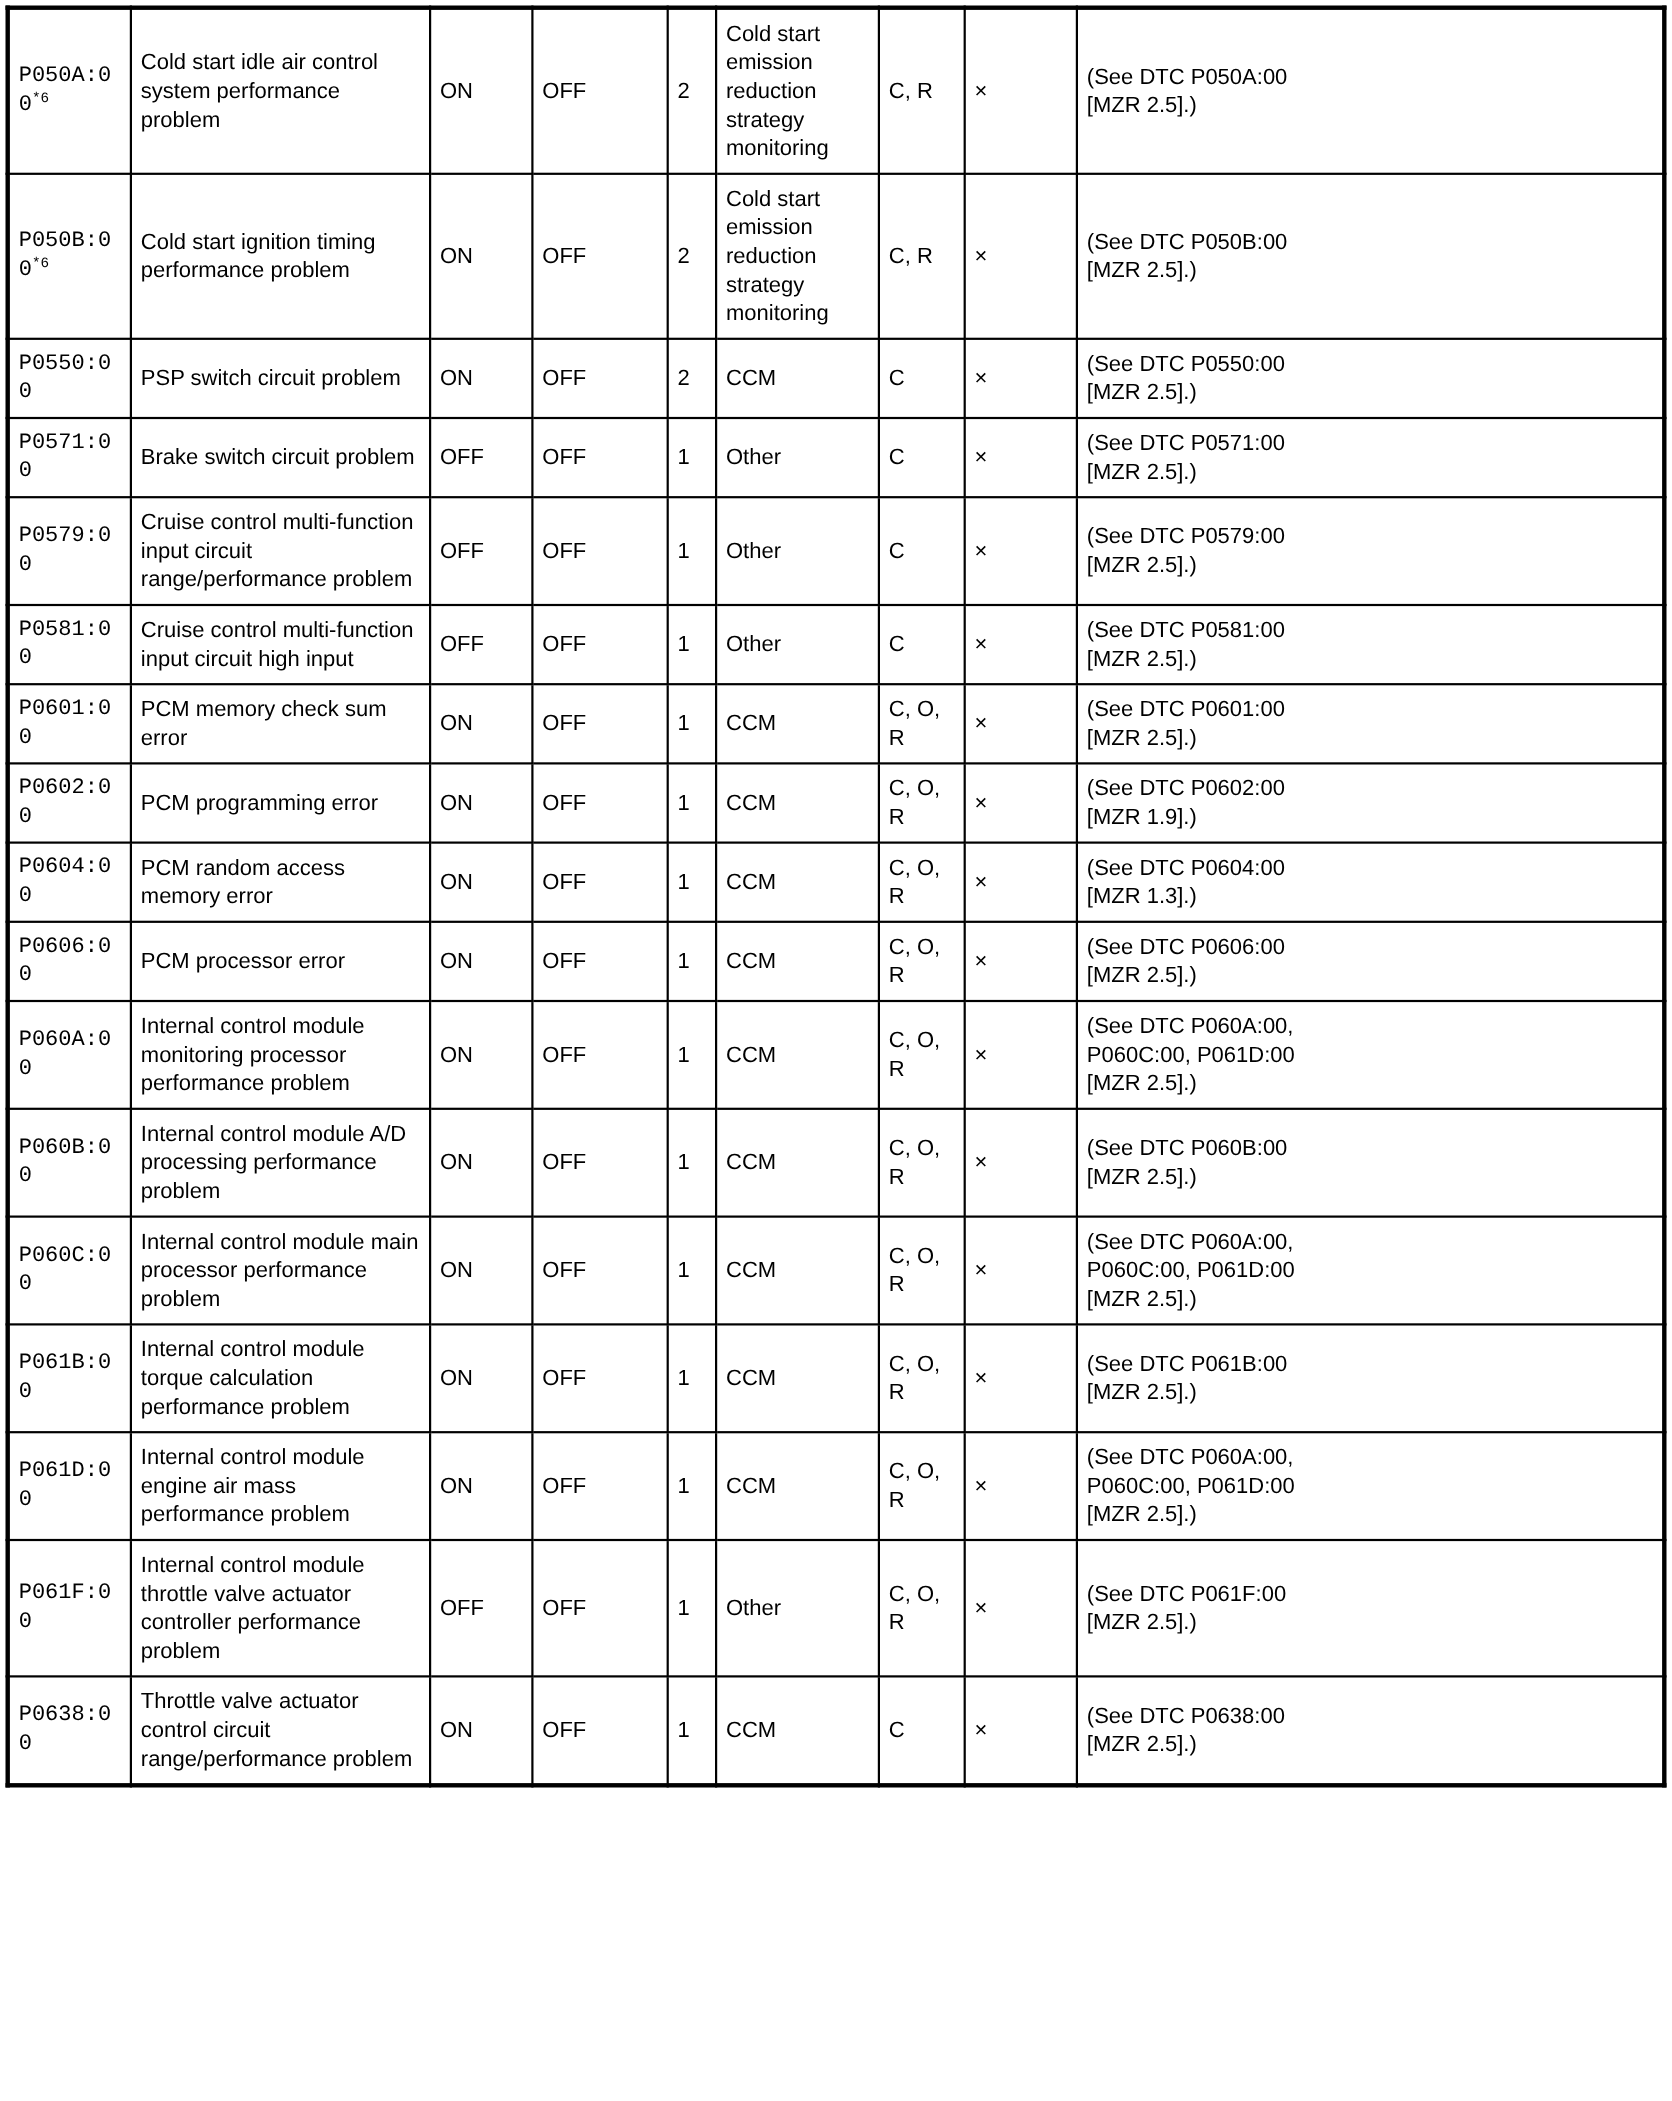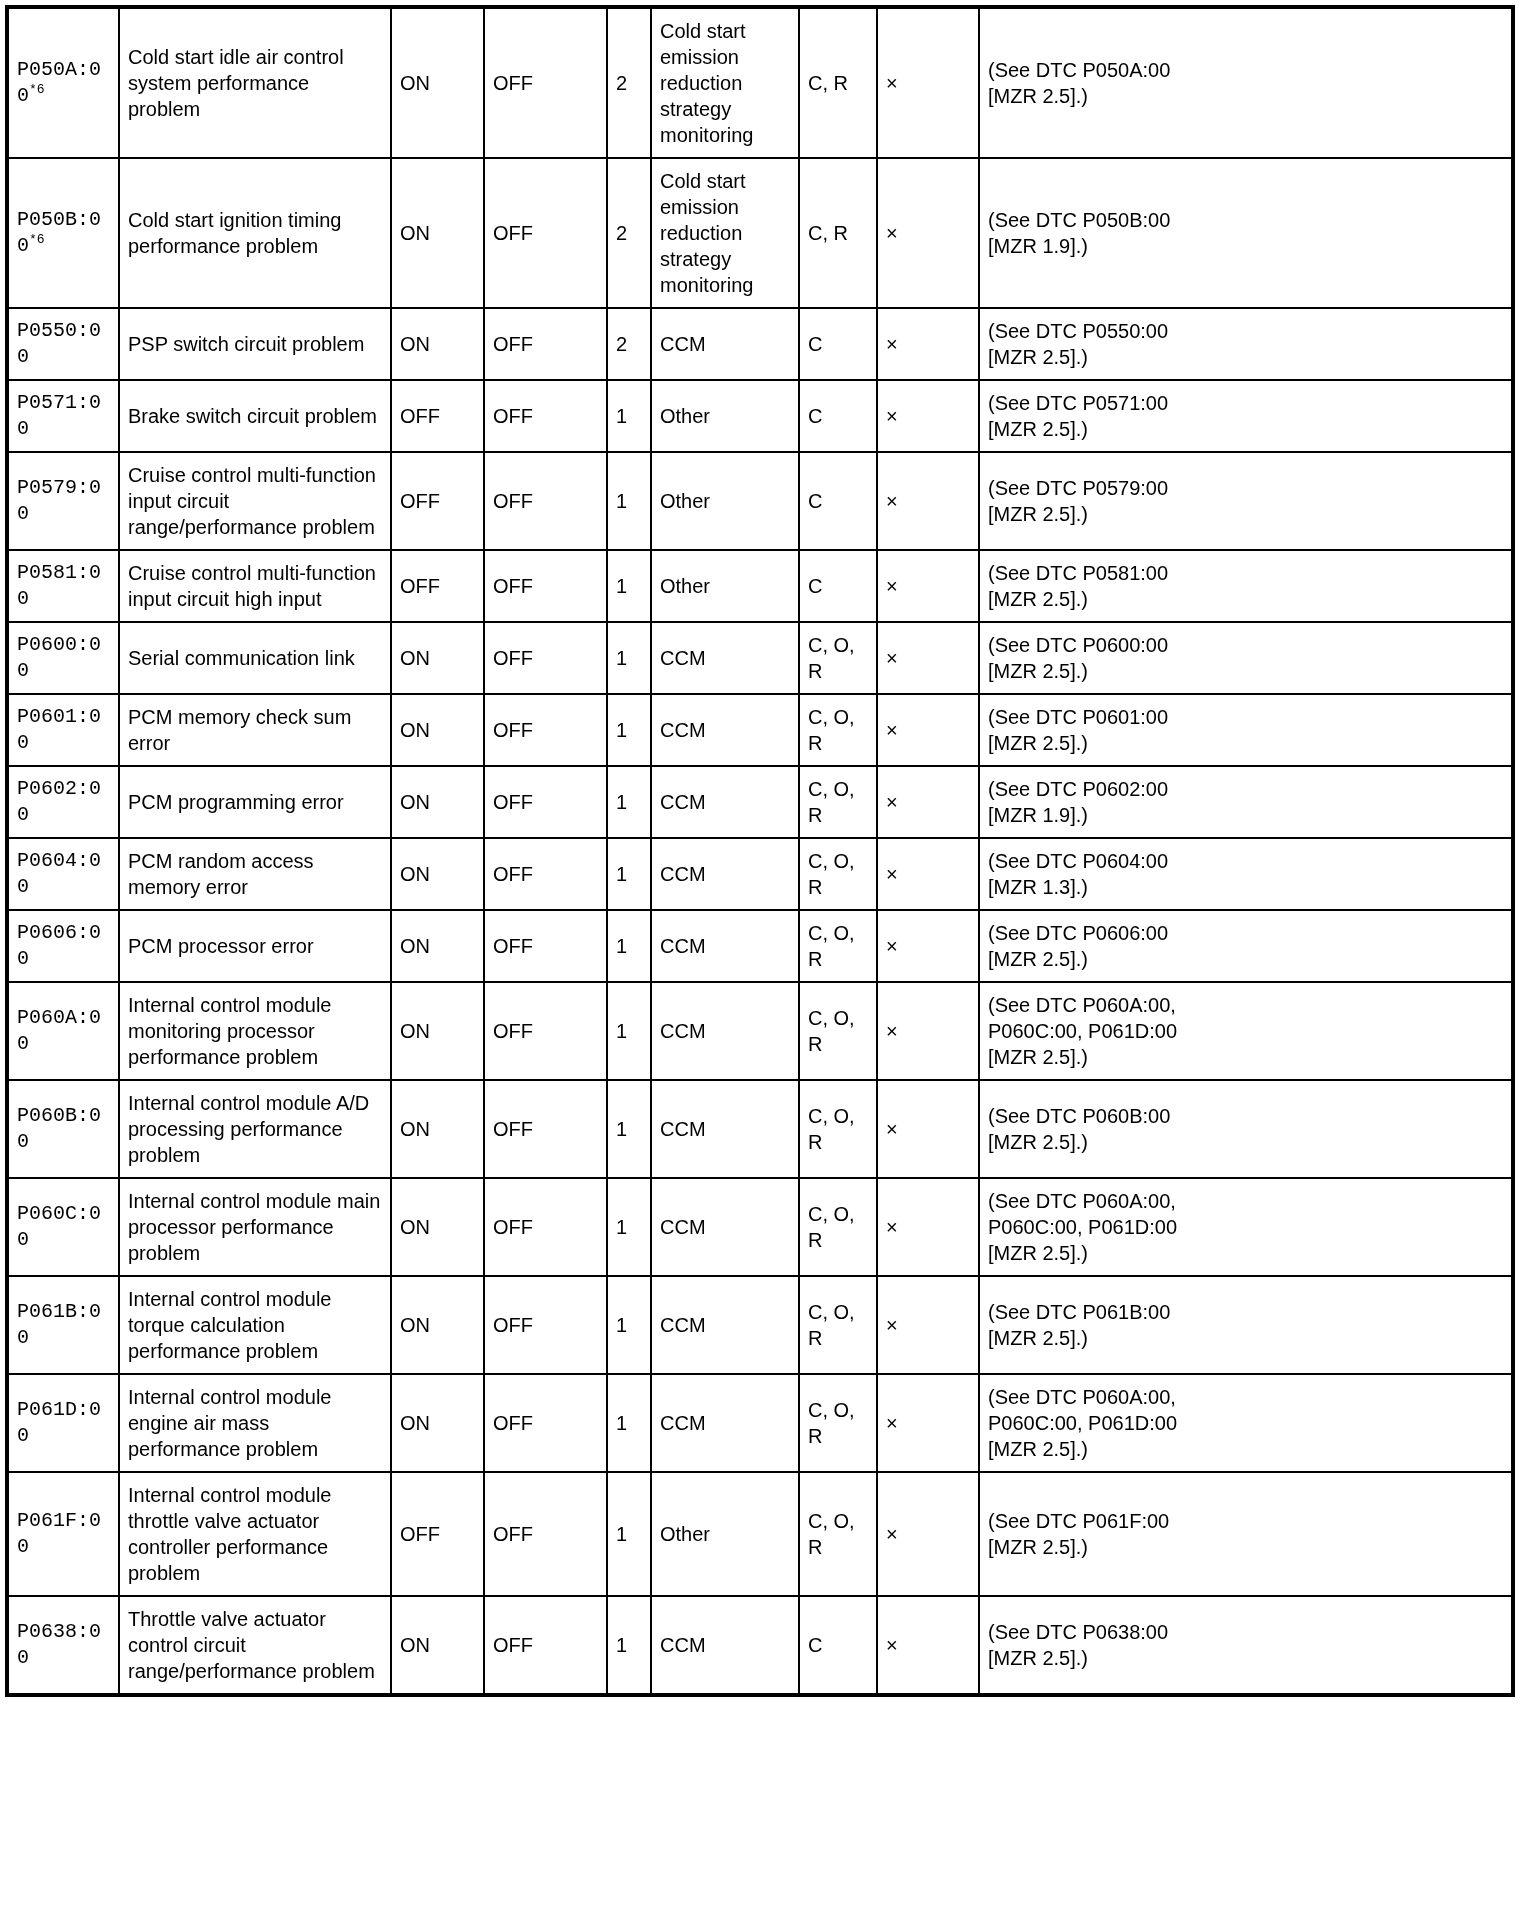--- a/index.html
+++ b/index.html
@@ -95,21 +95,21 @@
     <td class="col-s2">OFF</td>
     <td class="col-cyc">2</td>
     <td class="col-mon">Cold start
 emission
 reduction
 strategy
 monitoring</td>
     <td class="col-flag">C, R</td>
     <td class="col-mark">×</td>
     <td class="col-ref">(See DTC P050B:00
-[MZR 1.9].)</td>
+[MZR 2.5].)</td>
   </tr>
 
   <tr>
     <td class="col-dtc"><span>P0550:00</span><sup class="note"></sup></td>
     <td class="col-desc">PSP switch circuit problem</td>
     <td class="col-s1">ON</td>
     <td class="col-s2">OFF</td>
     <td class="col-cyc">2</td>
     <td class="col-mon">CCM</td>
     <td class="col-flag">C</td>
@@ -153,32 +153,20 @@
     <td class="col-s1">OFF</td>
     <td class="col-s2">OFF</td>
     <td class="col-cyc">1</td>
     <td class="col-mon">Other</td>
     <td class="col-flag">C</td>
     <td class="col-mark">×</td>
     <td class="col-ref">(See DTC P0581:00
 [MZR 2.5].)</td>
   </tr>
 
-  <tr>
-    <td class="col-dtc"><span>P0600:00</span><sup class="note"></sup></td>
-    <td class="col-desc">Serial communication link</td>
-    <td class="col-s1">ON</td>
-    <td class="col-s2">OFF</td>
-    <td class="col-cyc">1</td>
-    <td class="col-mon">CCM</td>
-    <td class="col-flag">C, O, R</td>
-    <td class="col-mark">×</td>
-    <td class="col-ref">(See DTC P0600:00
-[MZR 2.5].)</td>
-  </tr>
 
   <tr>
     <td class="col-dtc"><span>P0601:00</span><sup class="note"></sup></td>
     <td class="col-desc">PCM memory check sum
 error</td>
     <td class="col-s1">ON</td>
     <td class="col-s2">OFF</td>
     <td class="col-cyc">1</td>
     <td class="col-mon">CCM</td>
     <td class="col-flag">C, O, R</td>

